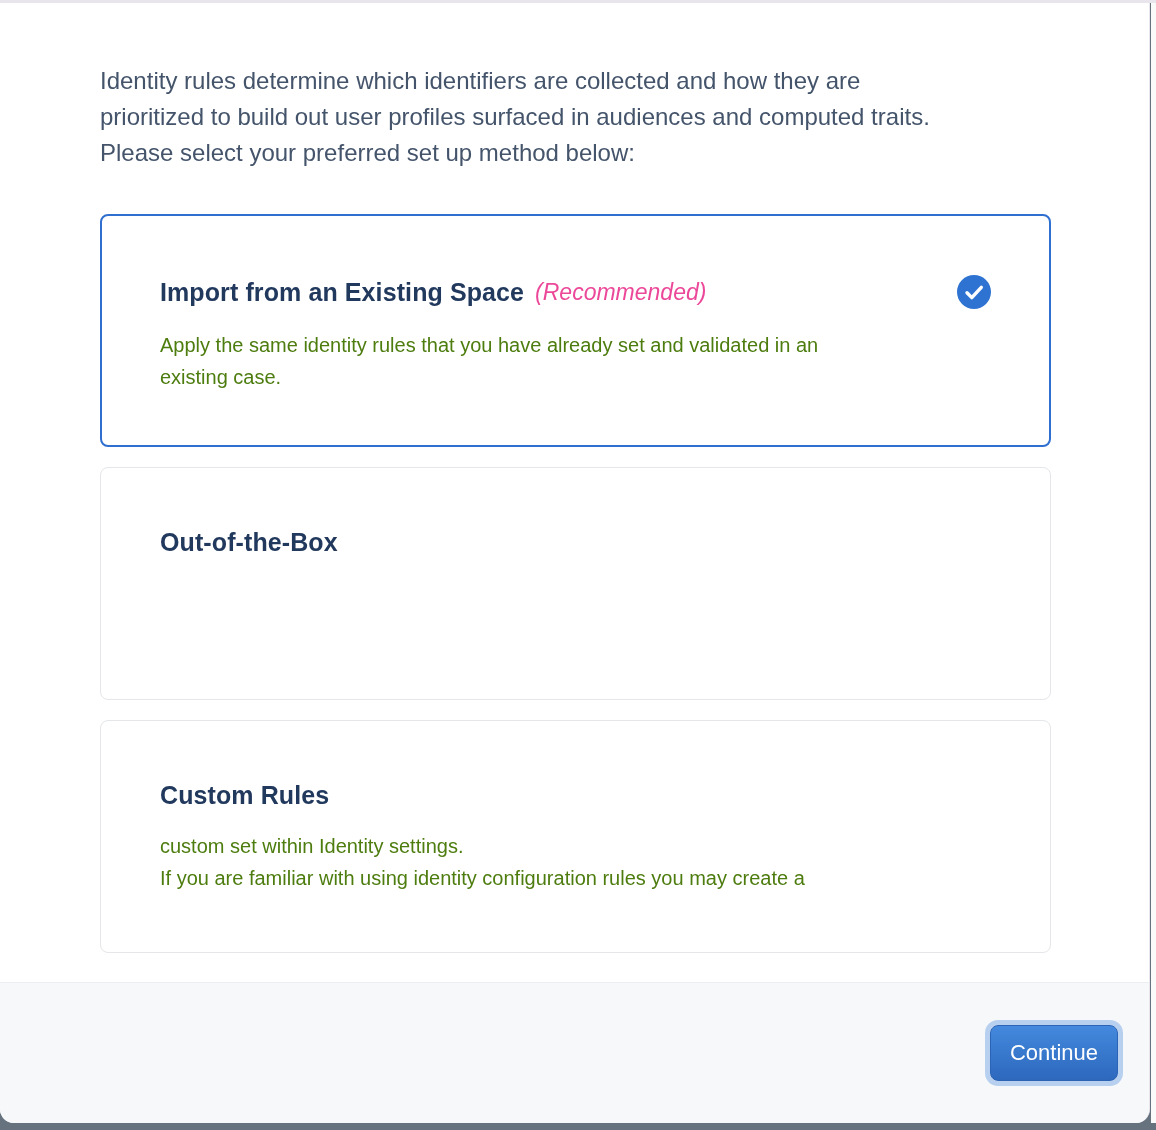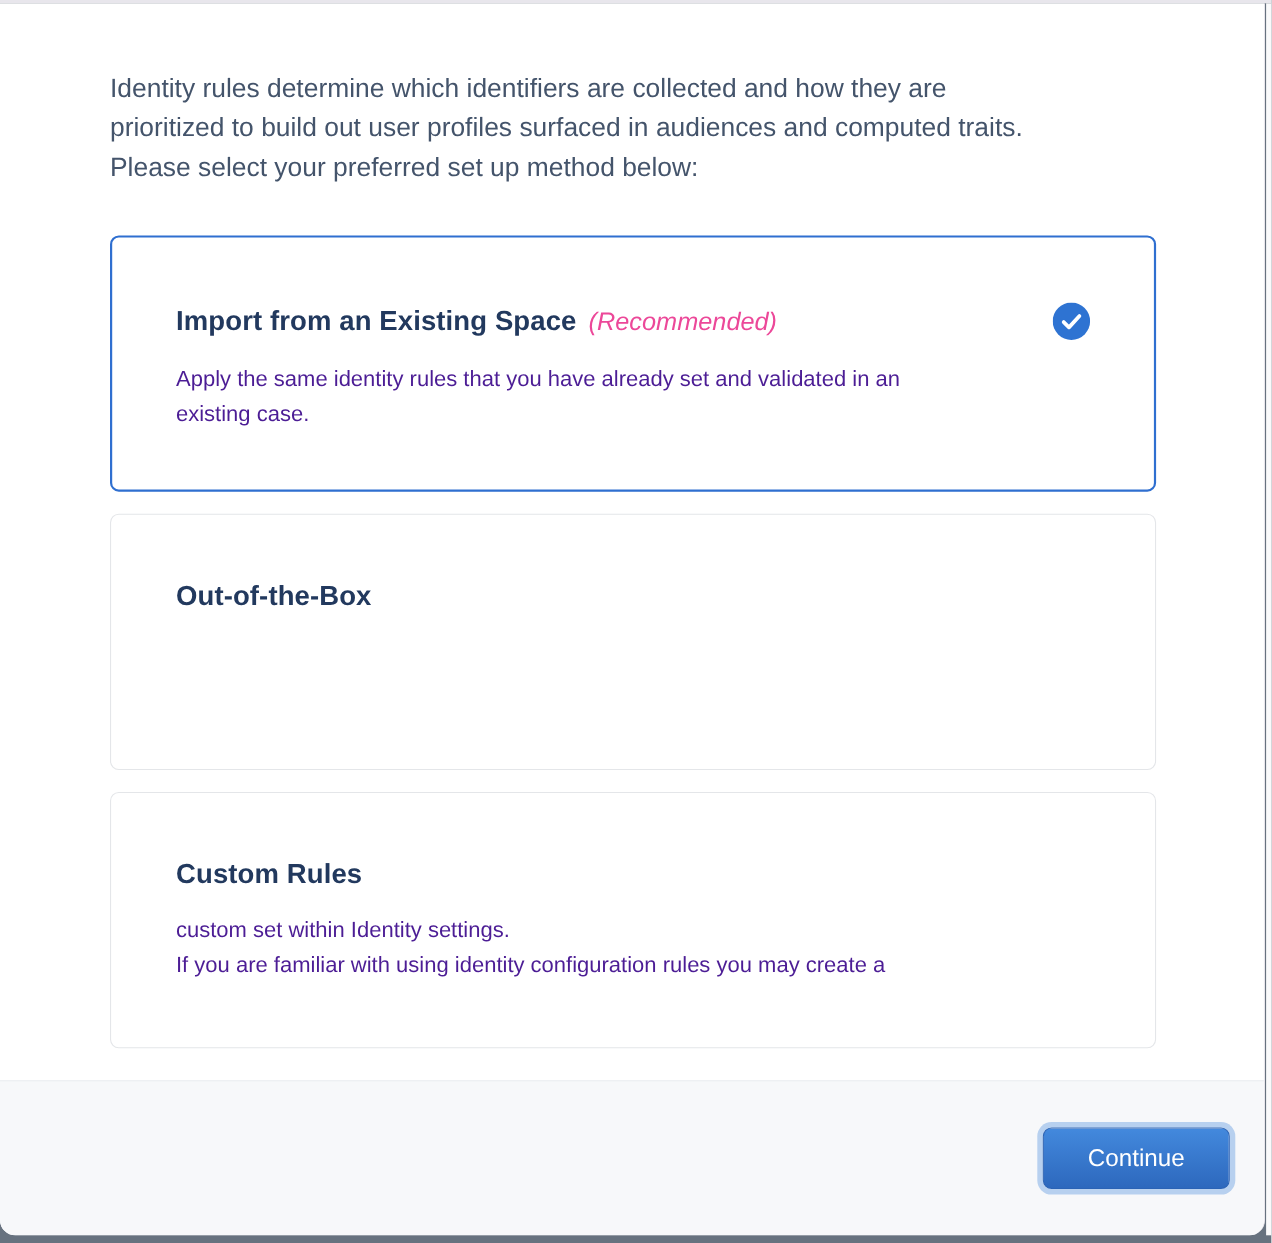--- a/index.html
+++ b/index.html
@@ -67,34 +67,34 @@
     font-style: italic;
     font-weight: 400;
     color: #ec4899;
     margin-left: 11px;
   }
   .check-badge { margin-left: auto; width: 34px; height: 34px; flex: 0 0 auto; }
   .card-desc {
     margin-top: 20px;
     font-size: 20px;
     line-height: 32px;
-    color: #4c1d95;
+    color: #4d7c0f;
   }
   .footer {
     height: 141px;
     background: #f7f8fa;
     border-top: 1px solid #eceef1;
     display: flex;
     align-items: center;
     justify-content: flex-end;
     padding-right: 31px;
     box-sizing: border-box;
   }
   .continue-btn {
-    width: 170px;
+    width: 128px;
     height: 56px;
     border-radius: 8px;
     border: 1px solid #2b63b5;
     background: linear-gradient(#4389dd, #2d68bd);
     color: #ffffff;
     font-size: 22px;
     font-family: "Liberation Sans", sans-serif;
     box-shadow: 0 0 0 5px #b7d0ef;
     cursor: pointer;
   }

